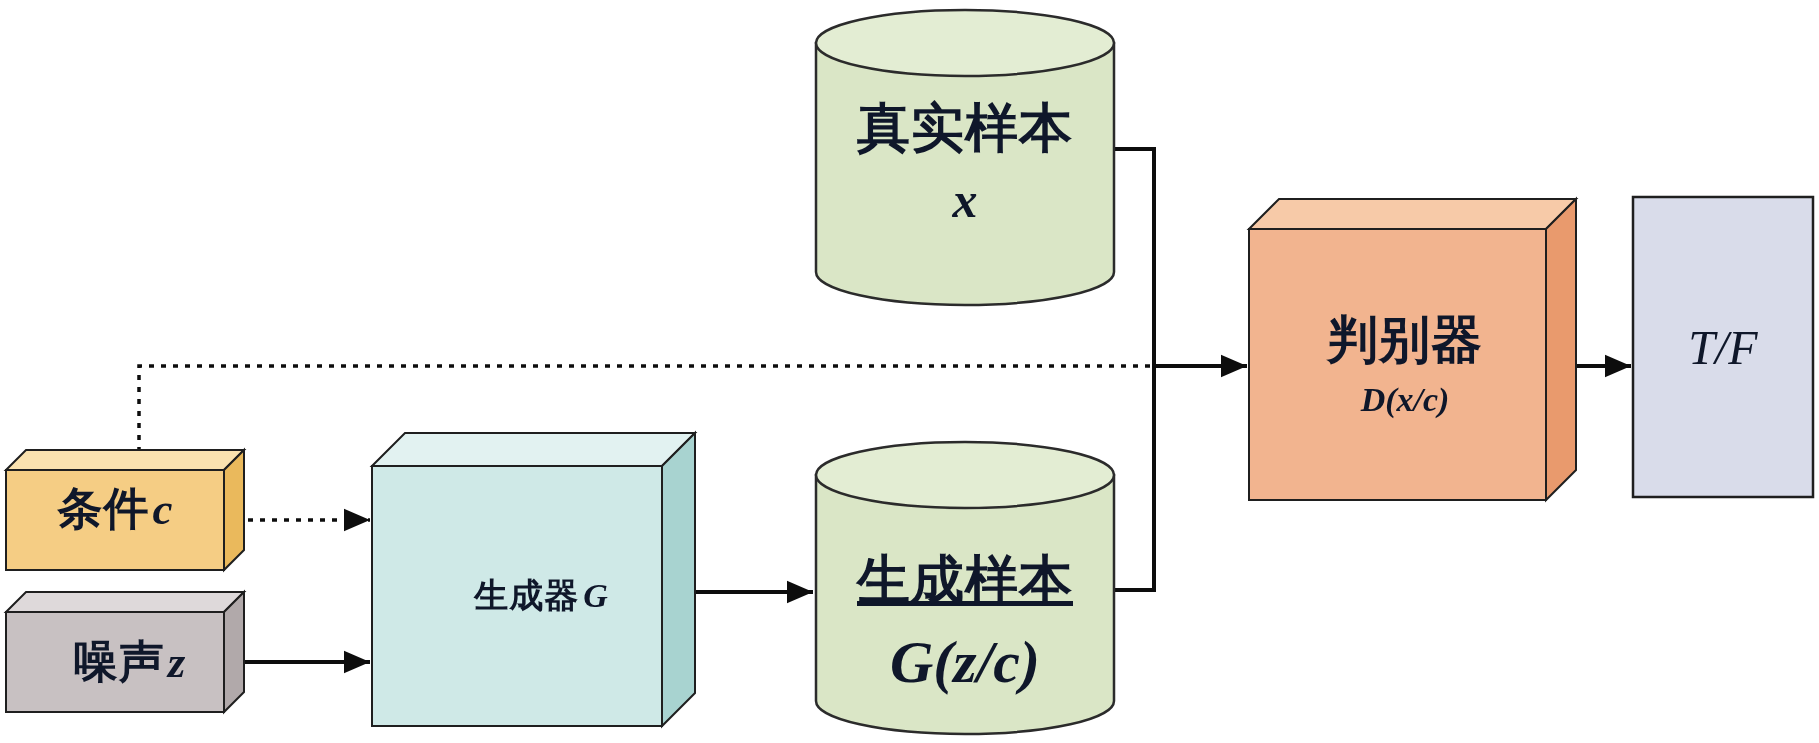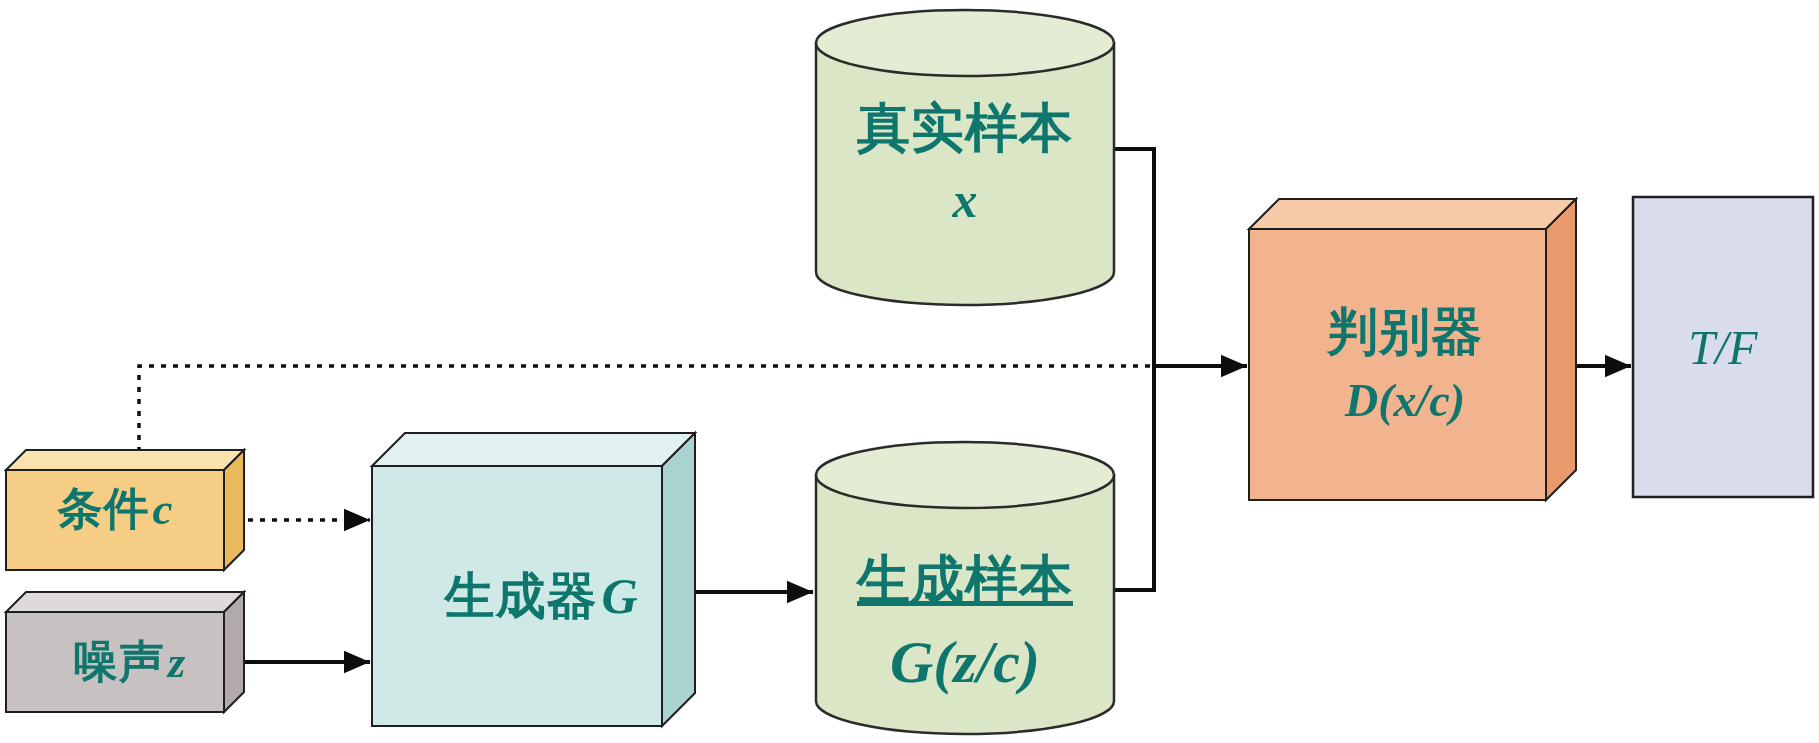--- a/index.html
+++ b/index.html
@@ -8,21 +8,21 @@
   .canvas {
     position: relative;
     width: 1819px;
     height: 743px;
     background: #ffffff;
     overflow: hidden;
   }
   .layer { position: absolute; left: 0; top: 0; }
   .label {
     position: absolute;
-    color: #0f766e;
+    color: #0f172a;
     text-align: center;
     z-index: 2;
     pointer-events: none;
   }
   .cn { font-weight: 700; letter-spacing: 1px; }
   .math {
     font-family: "Liberation Serif", serif;
     font-style: italic;
     font-weight: 700;
   }
@@ -41,25 +41,25 @@
   .real-samples-label { left: 815px; top: 96px; width: 300px; }
   .real-samples-label .line1 { font-size: 53px; line-height: 1.2; }
   .real-samples-label .line2 { font-size: 50px; line-height: 1.2; margin-top: 10px; }
 
   .generated-samples-label { left: 815px; top: 548px; width: 300px; }
   .generated-samples-label .line1 { font-size: 53px; line-height: 1.2; text-decoration: underline; }
   .generated-samples-label .line2 { font-size: 60px; line-height: 1.2; margin-top: 14px; }
 
   .condition-label { left: 6px; top: 470px; width: 218px; height: 78px; font-size: 45px; gap: 3px; }
   .noise-label { left: 6px; top: 612px; width: 218px; height: 100px; font-size: 45px; gap: 3px; padding-left: 28px; }
-  .generator-label { left: 372px; top: 466px; width: 290px; height: 260px; font-size: 50px; gap: 4px; padding-left: 48px; }
+  .generator-label { left: 372px; top: 466px; width: 290px; height: 260px; font-size: 34px; gap: 4px; padding-left: 48px; }
 
   .discriminator-label { left: 1249px; top: 229px; width: 312px; height: 271px; border-radius: 28px; }
   .discriminator-label .line1 { font-size: 51px; line-height: 1.2; }
-  .discriminator-label .line2 { font-size: 46px; line-height: 1.2; margin-top: 10px; }
+  .discriminator-label .line2 { font-size: 34px; line-height: 1.2; margin-top: 10px; }
 
   .output-label { left: 1633px; top: 197px; width: 180px; height: 300px; }
   .output-label .tf { font-size: 48px; font-weight: 400; }
 </style>
 </head>
 <body>
 
 <div class="canvas">
 
   <svg class="layer" width="1819" height="743" viewBox="0 0 1819 743">

